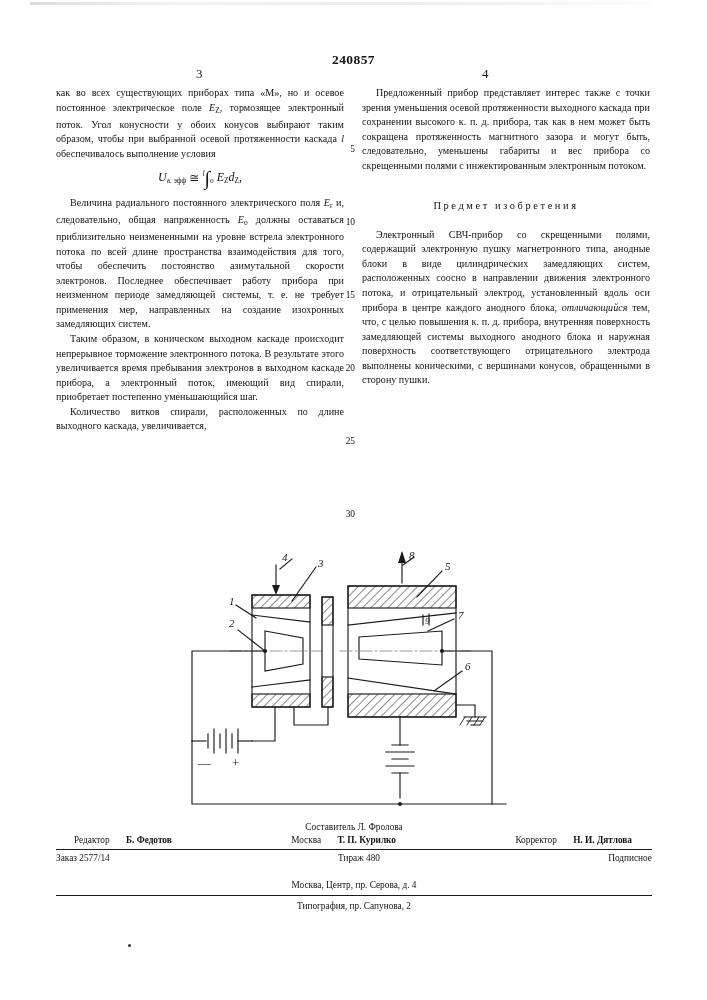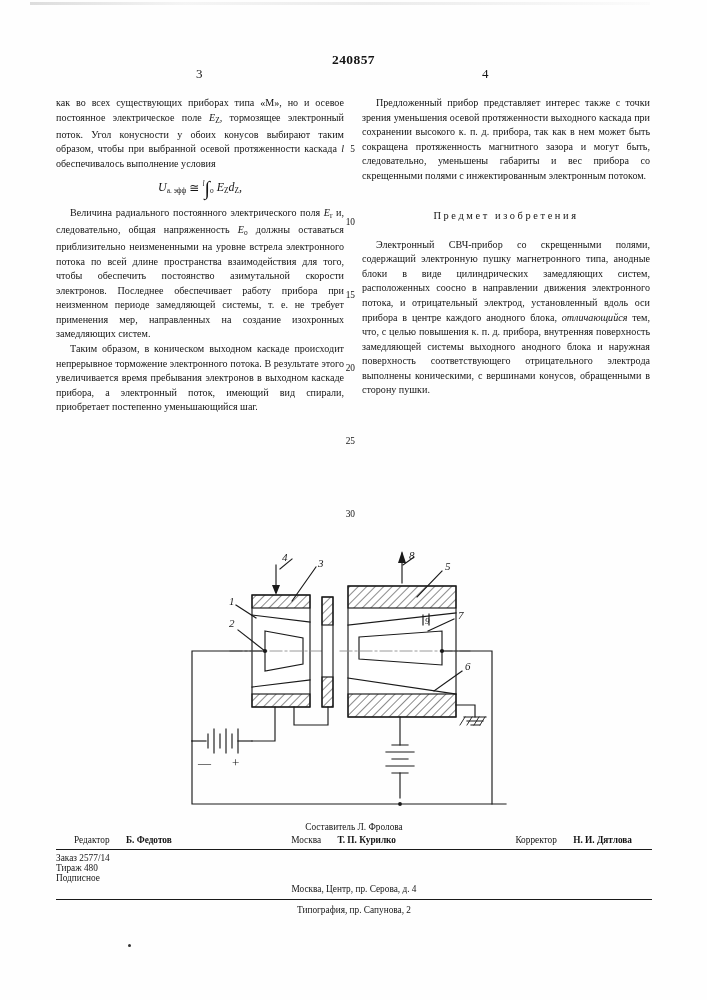--- a/index.html
+++ b/index.html
@@ -57,21 +57,20 @@
 
   
   .col {
     position: absolute;
     top: 86px;
     width: 288px;
     font-size: 10.1px;
     line-height: 14.55px;
     text-align: justify;
     text-justify: inter-word;
-    margin-top: 10px;
   }
   .col.left  { left: 56px;  }
   .col.right { left: 362px; }
 
   .col p { margin: 0; }
   .col p.ind { text-indent: 14px; }
 
   .formula {
     text-align: center;
     margin: 6px 0 7px 0;
@@ -141,22 +140,21 @@
   }
   .f-rule {
     border-top: 1.1px solid #1a1a1a;
     margin: 0 0 3px 0;
     height: 0;
   }
   .f-rule.thin { border-top-width: .8px; }
   .f-row2 {
     display: flex;
     justify-content: space-between;
-    margin-bottom: 1px;
-    flex-direction: column;
+    margin-bottom: 17px;
   }
   .f-center { text-align: center; }
   .f-typo { text-align: center; margin-top: 5px; }
   .b { font-weight: bold; padding-left: 14px; }
   .speck {
     position: absolute;
     left: 128px; top: 944px;
     width: 3px; height: 3px;
     background: #333;
     border-radius: 50%;
@@ -178,20 +176,21 @@
 
     <p><span>как во всех существующих приборах типа «М», но и осевое постоянное электрическое поле </span><span class="fvar">E</span><span class="sub fvar">Z</span><span>, тормозящее электронный поток. Угол конусности у обоих конусов выбирают таким образом, чтобы при выбранной осевой протяженности каскада </span><span class="fvar">l</span><span> обеспечивалось выполнение условия</span></p>
 
     <div class="formula"><span class="fvar">U</span><span class="sub">а. эфф</span><span class="cong">≅</span><span class="supl">l</span><span class="intg">∫</span><span class="sub">o</span>&nbsp;<span class="fvar">E</span><span class="sub fvar">Z</span><span class="fvar">d</span><span class="sub fvar">Z</span><span>,</span></div>
 
 
     <p class="ind"><span>Величина радиального постоянного электрического поля </span><span class="fvar">E</span><span class="sub fvar">r</span><span> и, следовательно, общая напряженность </span><span class="fvar">E</span><span class="sub">o</span><span> должны оставаться приблизительно неизмененными на уровне встрела электронного потока по всей длине пространства взаимодействия для того, чтобы обеспечить постоянство азимутальной скорости электронов. Последнее обеспечивает работу прибора при неизменном периоде замедляющей системы, т. е. не требует применения мер, направленных на создание изохронных замедляющих систем.</span></p>
 
     <p class="ind">Таким образом, в коническом выходном каскаде происходит непрерывное торможение электронного потока. В результате этого увеличивается время пребывания электронов в выходном каскаде прибора, а электронный поток, имеющий вид спирали, приобретает постепенно уменьшающийся шаг.</p>
 
+    <p class="ind">Количество витков спирали, расположенных по длине выходного каскада, увеличивается,</p>
   </div>
 
   <div class="gutter">
     <span style="top:58px;">5</span>
     <span style="top:131px;">10</span>
     <span style="top:204px;">15</span>
     <span style="top:277px;">20</span>
     <span style="top:350px;">25</span>
     <span style="top:423px;">30</span>
   </div>

